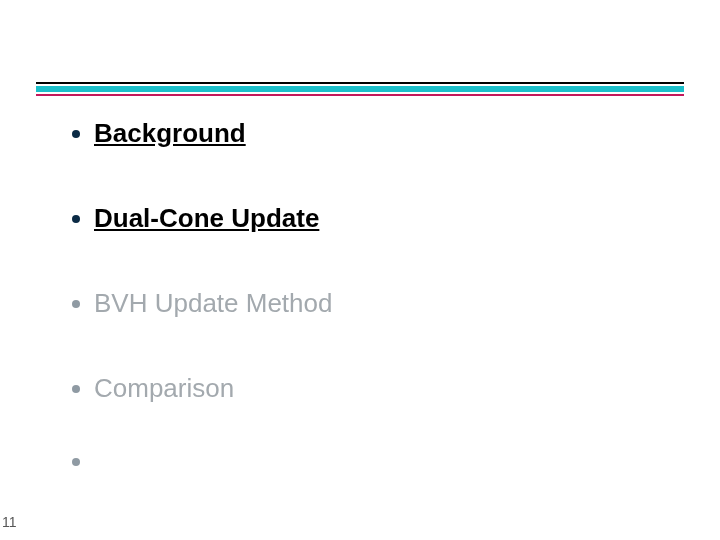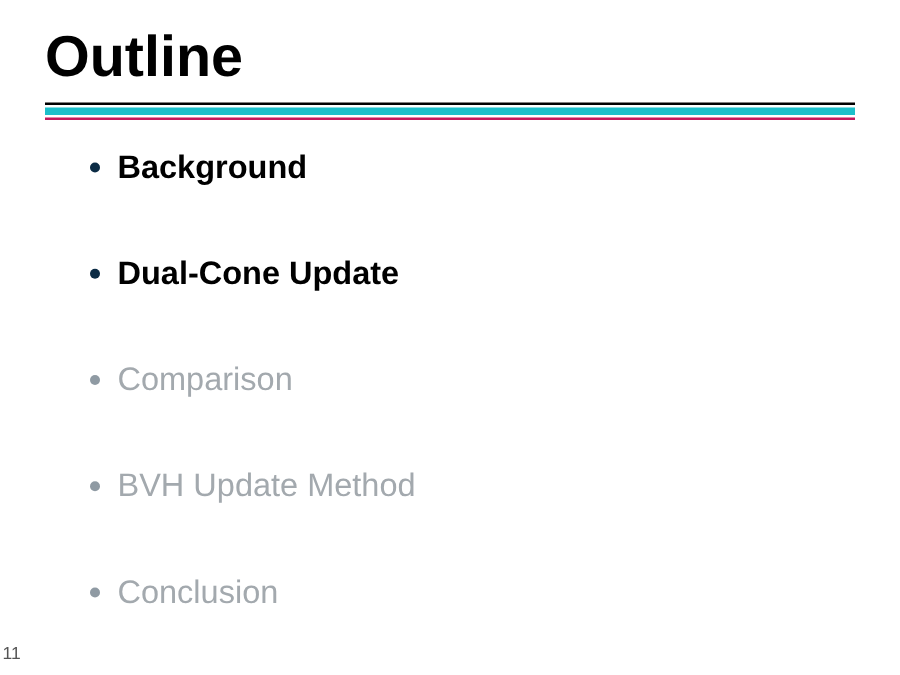--- a/index.html
+++ b/index.html
@@ -62,65 +62,63 @@
     height: 8px;
     border-radius: 50%;
     margin-right: 14px;
     flex-shrink: 0;
   }
   .bullet-dark { background: #0b2b45; }
   .bullet-light { background: #8f9aa3; }
   .label {
     font-size: 26px;
   }
-  .label-dark { color: #000; font-weight: 600; }
+  .label-dark { color: #000; font-weight: 600; text-decoration: underline; }
   .label-light { color: #a3a9ae; font-weight: 500; }
   .pagenum {
     position: absolute;
     left: 2px;
     bottom: 10px;
     font-size: 14px;
     color: #555;
   }
 </style>
 </head>
 <body>
 
 <div class="slide">
 
-  <div class="title">Outline</div>
 
   <div class="rule rule-top"></div>
   <div class="rule rule-cyan"></div>
   <div class="rule rule-magenta"></div>
 
   <div class="list">
 
     <div class="item">
       <span class="bullet bullet-dark"></span>
       <span class="label label-dark">Background</span>
     </div>
 
     <div class="item">
       <span class="bullet bullet-dark"></span>
       <span class="label label-dark">Dual-Cone Update</span>
     </div>
 
     <div class="item">
       <span class="bullet bullet-light"></span>
+      <span class="label label-light">BVH Update Method</span>
+    </div>
+
+    <div class="item">
+      <span class="bullet bullet-light"></span>
       <span class="label label-light">Comparison</span>
     </div>
 
     <div class="item">
       <span class="bullet bullet-light"></span>
-      <span class="label label-light">BVH Update Method</span>
-    </div>
-
-    <div class="item">
-      <span class="bullet bullet-light"></span>
-      <span class="label label-light">Conclusion</span>
     </div>
 
   </div>
 
   <div class="pagenum">11</div>
 
 </div>
 
 </body></html>

